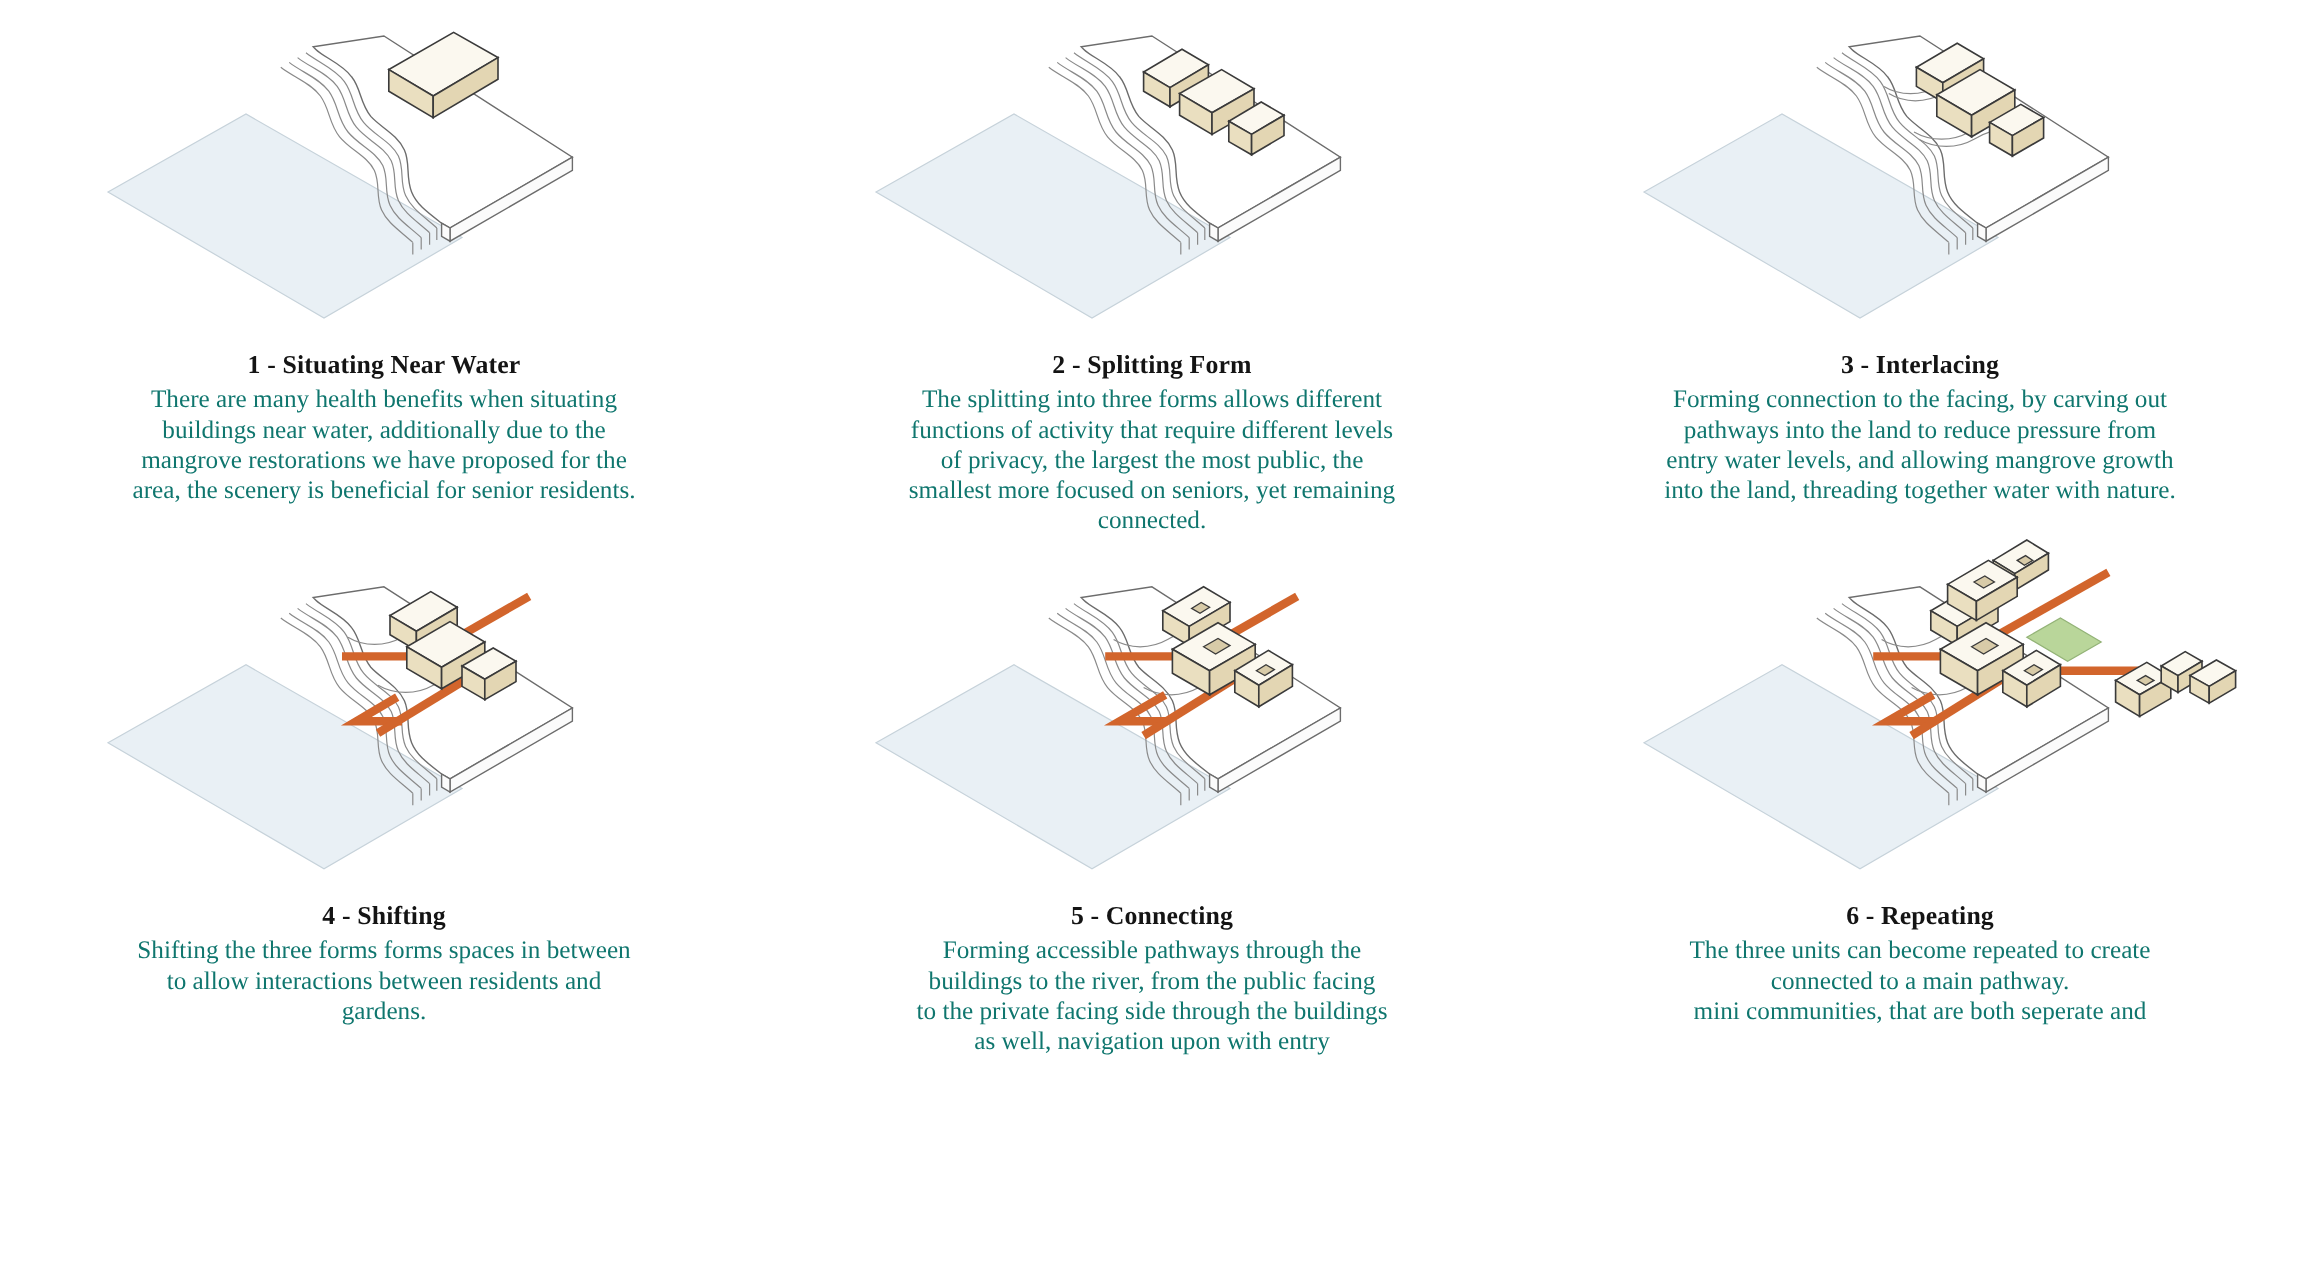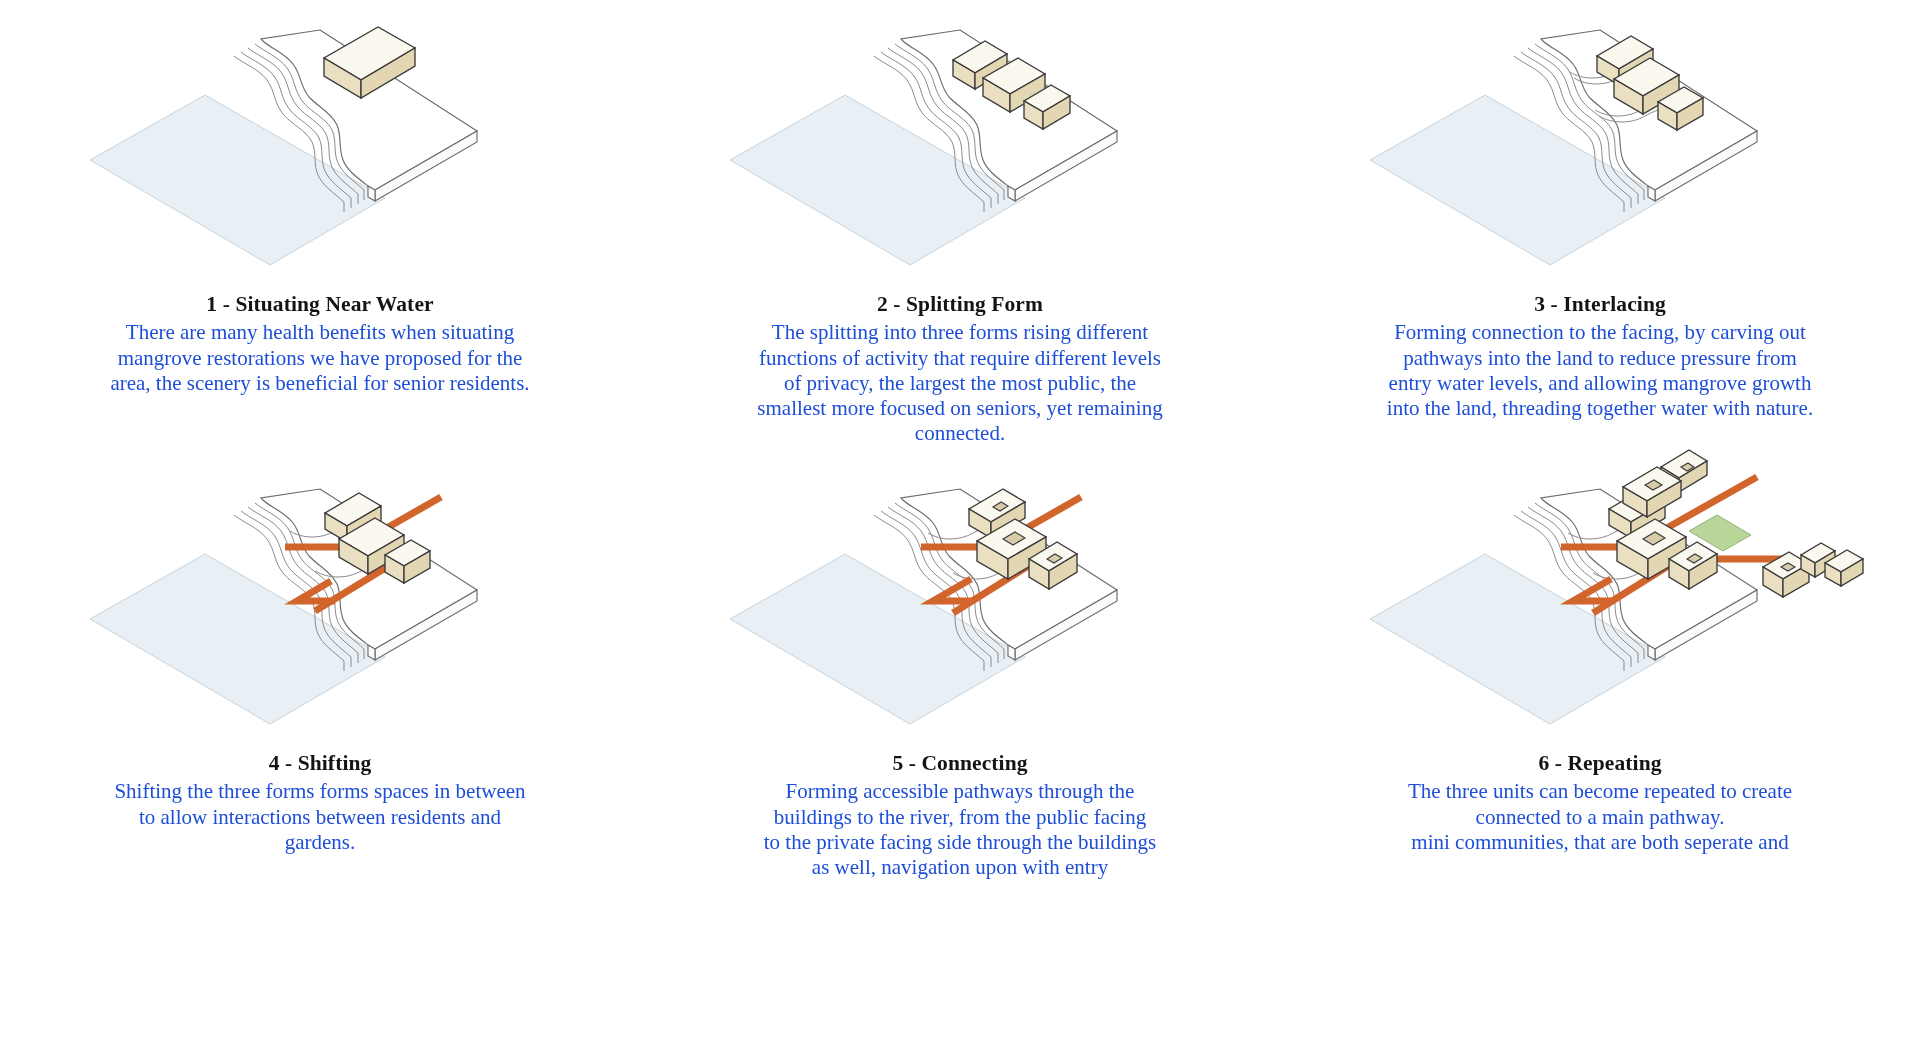--- a/index.html
+++ b/index.html
@@ -51,21 +51,21 @@
     font-weight: bold;
     letter-spacing: .1px;
     line-height: 1.18;
     margin: 0 0 3px 0;
     color: #141414;
   }
   .cap-body {
     font-size: 21px;
     line-height: 1.20;
     margin: 0 auto;
-    color: #1d4ed8;
+    color: #0f766e;
     max-width: 505px;
   }
   .cap-line { display: block; }
 
   
   .water  { fill: #e9f0f5; stroke: #c6d2da; stroke-width: 1; }
   .land   { fill: #ffffff; stroke: #6c6c6c; stroke-width: 1.15; }
   .landside { fill: #fbfbfb; stroke: #6c6c6c; stroke-width: 1.15; }
   .contour{ fill: none; stroke: #8a8a8a; stroke-width: 1; }
   .bldg-top  { fill: #fbf8ef; stroke: #3a3a3a; stroke-width: 1.35; }
@@ -107,20 +107,21 @@
           <polygon class="bldg-top" points="239,58 276,80 330,48 293,27"></polygon>
           <polygon class="bldg-left" points="239,58 239,76 276,98 276,80"></polygon>
           <polygon class="bldg-right" points="276,80 276,98 330,66 330,48"></polygon>
         </g>
       </svg>
     </div>
     <div class="caption">
       <div class="cap-title">1 - Situating Near Water</div>
       <div class="cap-body">
         <span class="cap-line">There are many health benefits when situating</span>
+        <span class="cap-line">buildings near water, additionally due to the</span>
         <span class="cap-line">mangrove restorations we have proposed for the</span>
         <span class="cap-line">area, the scenery is beneficial for senior residents.</span>
       </div>
     </div>
   </div>
 
   <div class="panel panel-r1">
     <div class="figure">
       <svg width="470" height="280" viewBox="0 0 470 280">
         <polygon class="water" points="5,160 120,95 300,198 185,265"></polygon>
@@ -152,21 +153,21 @@
         <g>
           <polygon class="bldg-top" points="299,101 318,112 345,96 326,85"></polygon>
           <polygon class="bldg-left" points="299,101 299,118 318,129 318,112"></polygon>
           <polygon class="bldg-right" points="318,112 318,129 345,113 345,96"></polygon>
         </g>
       </svg>
     </div>
     <div class="caption">
       <div class="cap-title">2 - Splitting Form</div>
       <div class="cap-body">
-        <span class="cap-line">The splitting into three forms rising different</span>
+        <span class="cap-line">The splitting into three forms allows different</span>
         <span class="cap-line">functions of activity that require different levels</span>
         <span class="cap-line">of privacy, the largest the most public, the</span>
         <span class="cap-line">smallest more focused on seniors, yet remaining</span>
         <span class="cap-line">connected.</span>
       </div>
     </div>
   </div>
 
   <div class="panel panel-r1">
     <div class="figure">

